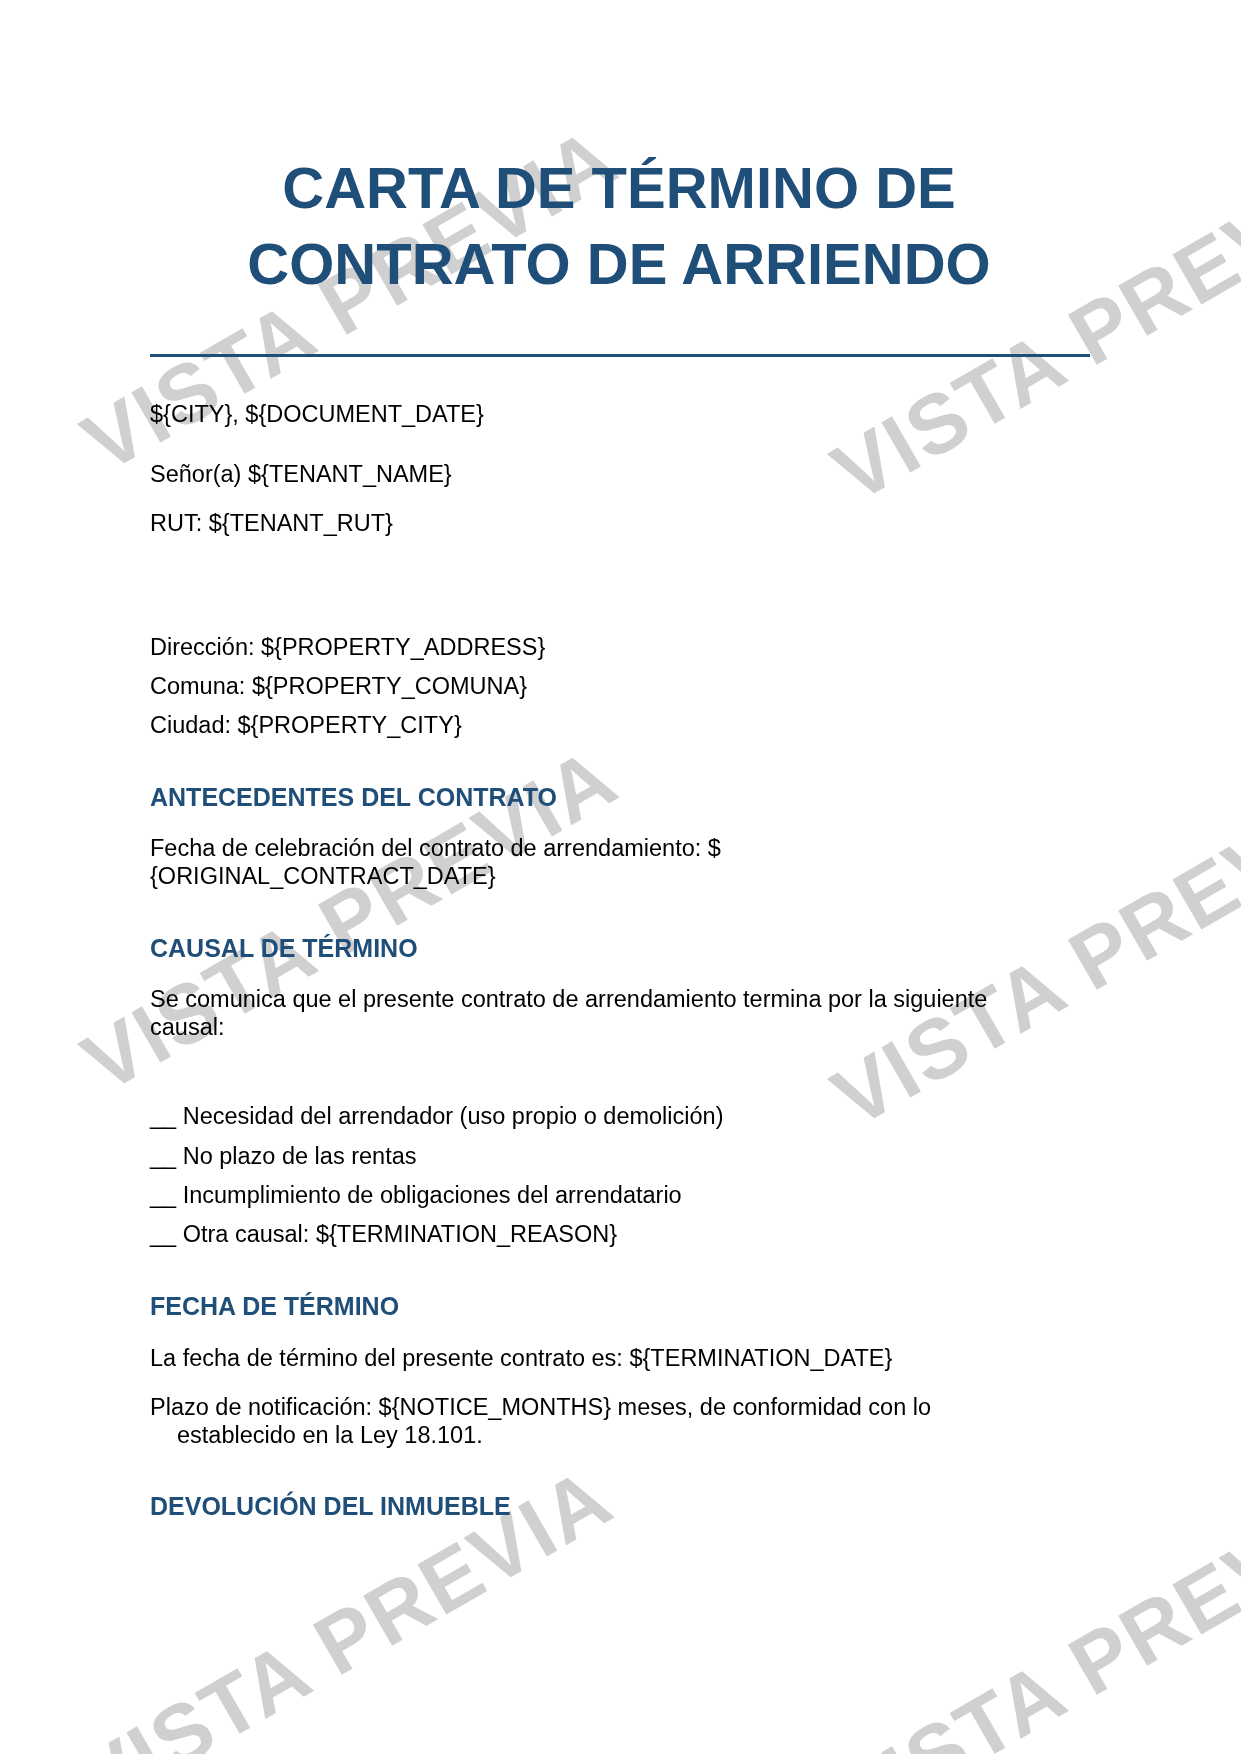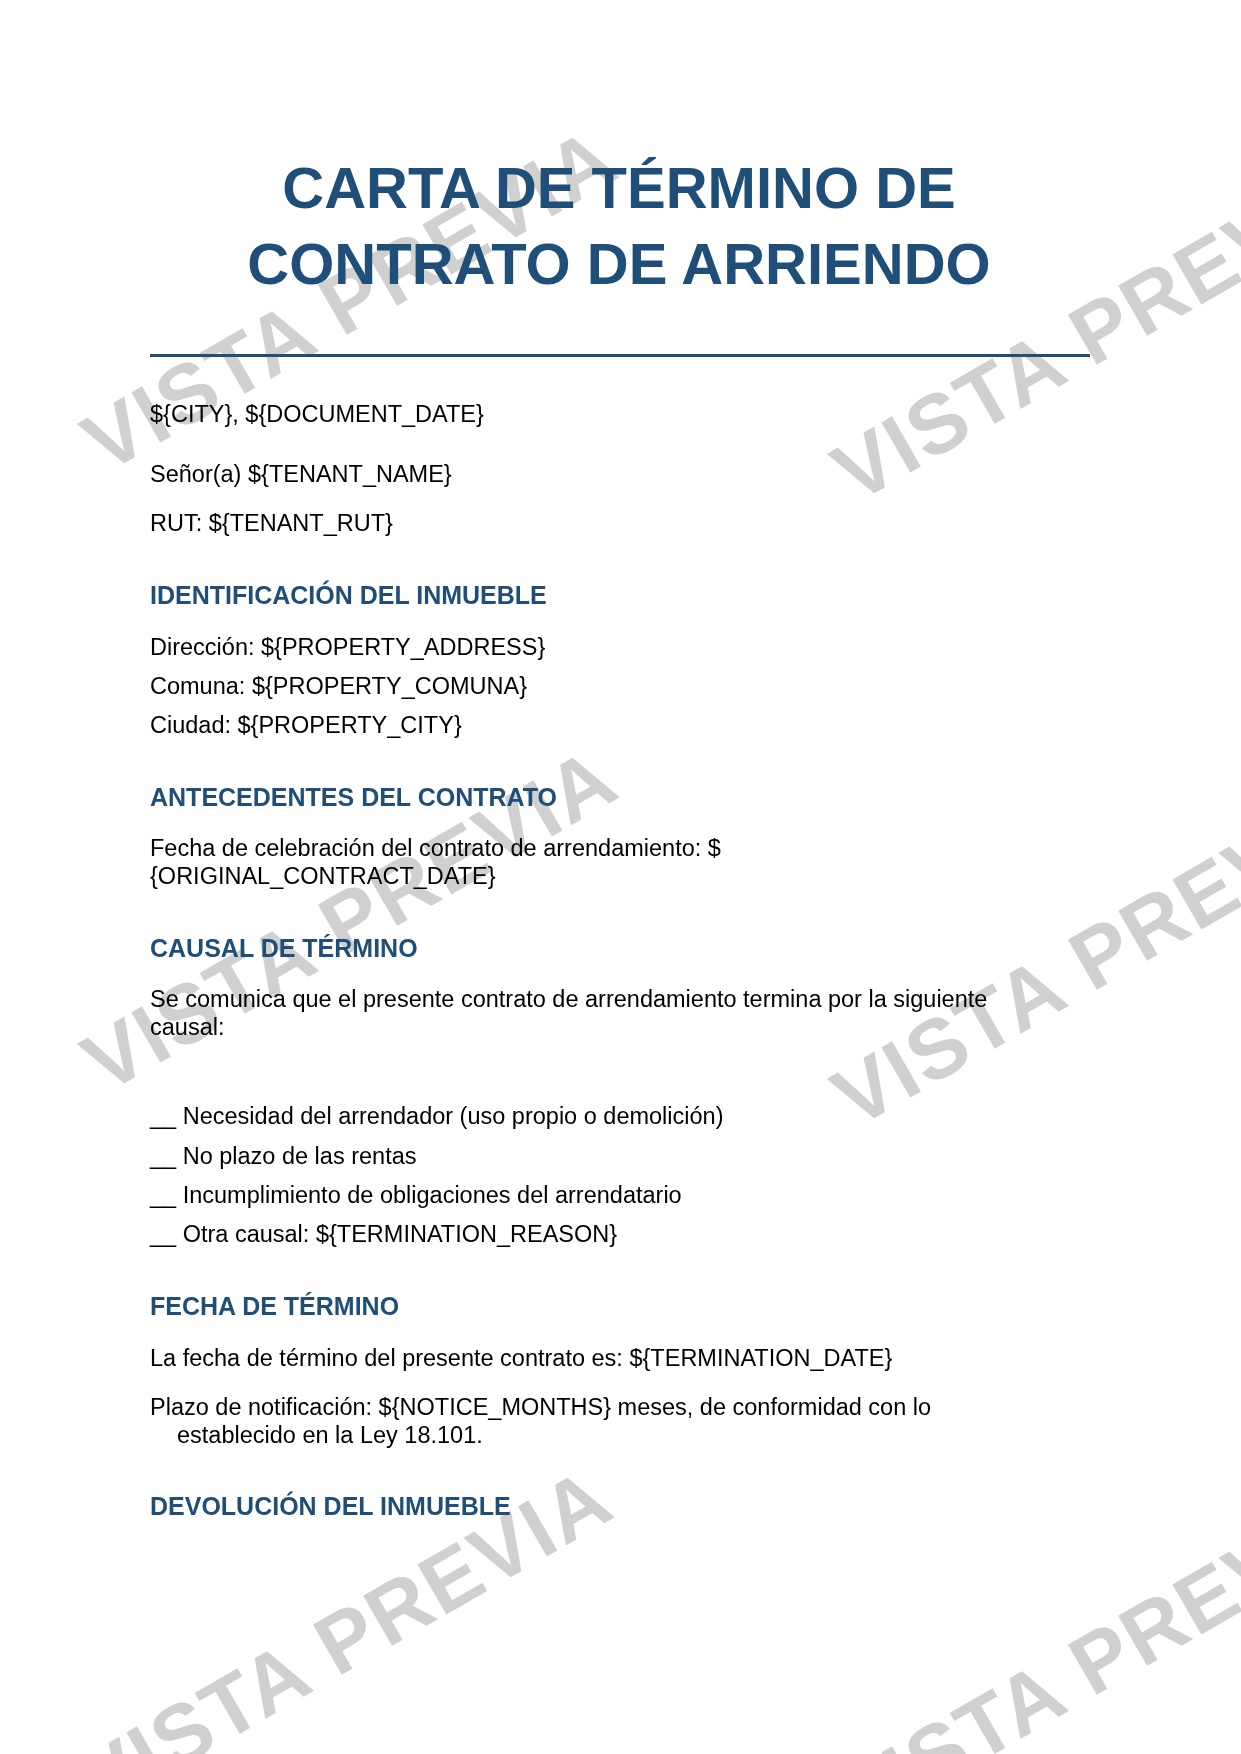--- a/index.html
+++ b/index.html
@@ -94,21 +94,20 @@
     <span>CARTA DE TÉRMINO DE</span>
     <span>CONTRATO DE ARRIENDO</span>
   </h1>
 
   <div class="rule"></div>
 
   <div class="line" style="top:400px;">${CITY}, ${DOCUMENT_DATE}</div>
   <div class="line" style="top:460px;">Señor(a) ${TENANT_NAME}</div>
   <div class="line" style="top:509px;">RUT: ${TENANT_RUT}</div>
 
-  <h2 class="heading" style="top:580px;">IDENTIFICACIÓN DEL INMUEBLE</h2>
   <div class="line" style="top:633px;">Dirección: ${PROPERTY_ADDRESS}</div>
   <div class="line" style="top:672px;">Comuna: ${PROPERTY_COMUNA}</div>
   <div class="line" style="top:711px;">Ciudad: ${PROPERTY_CITY}</div>
 
   <h2 class="heading" style="top:782px;">ANTECEDENTES DEL CONTRATO</h2>
   <div class="line" style="top:834px;">Fecha de celebración del contrato de arrendamiento: $</div>
   <div class="line" style="top:862px;">{ORIGINAL_CONTRACT_DATE}</div>
 
   <h2 class="heading" style="top:933px;">CAUSAL DE TÉRMINO</h2>
   <div class="line" style="top:985px;">Se comunica que el presente contrato de arrendamiento termina por la siguiente</div>

